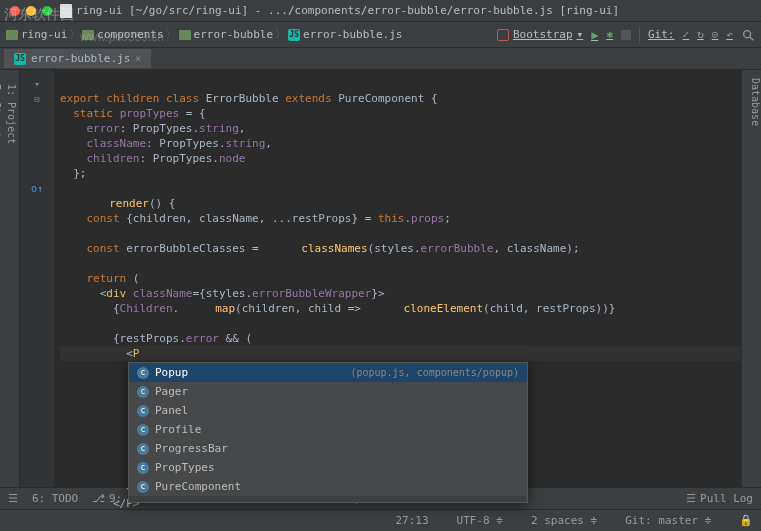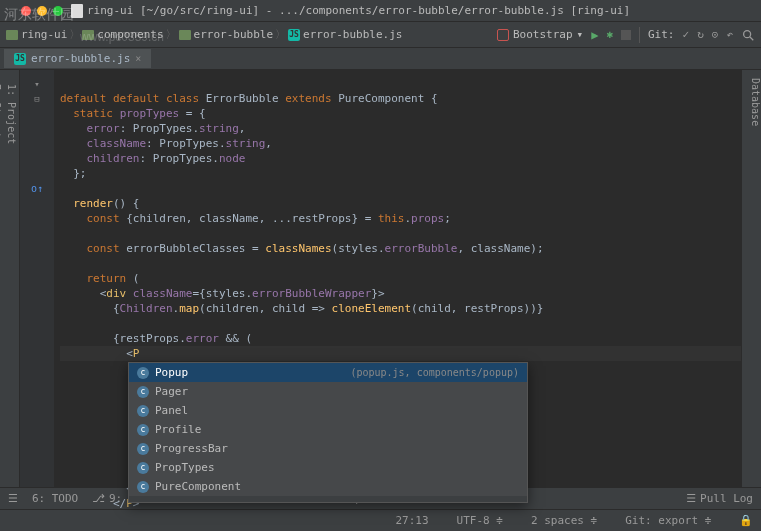--- a/index.html
+++ b/index.html
@@ -10,21 +10,21 @@
   font-size: 11px;
   color: #a9b7c6;
   overflow: hidden;
   position: relative;
 }
 .titlebar {
   height: 22px;
   background: #3c3f41;
   display: flex;
   align-items: center;
-  padding-left: 21px;
+  padding-left: 10px;
   border-bottom: 1px solid #2b2b2b;
 }
 .traffic { display: flex; gap: 6px; }
 .dot { width: 10px; height: 10px; border-radius: 50%; }
 .dot.r { background: #ff5f57; }
 .dot.y { background: #ffbd2e; }
 .dot.g { background: #28c940; }
 .titlebar .title { margin-left: 8px; color: #bbb; font-size: 11px; display: flex; align-items: center; gap: 4px; }
 .file-ico { width: 12px; height: 14px; background: #ddd; border-radius: 1px; display: inline-block; }
 
@@ -36,21 +36,21 @@
   padding: 0 6px;
   border-bottom: 1px solid #2b2b2b;
   gap: 4px;
 }
 .breadcrumb { display: flex; align-items: center; gap: 2px; color: #bbb; }
 .bc-item { display: flex; align-items: center; gap: 3px; }
 .bc-sep { color: #666; }
 .folder-ico { width: 12px; height: 10px; background: #6a8759; border-radius: 1px; }
 .js-ico { width: 12px; height: 12px; background: #14b8a6; color: #333; font-size: 8px; display: flex; align-items: center; justify-content: center; font-weight: bold; border-radius: 2px; }
 
-.navbar-right { margin-left: auto; display: flex; align-items: center; gap: 8px; }
+.navbar-right { margin-left: auto; display: flex; align-items: center; gap: 8px; text-decoration: underline; }
 .run-config { display: flex; align-items: center; gap: 4px; color: #bbb; }
 .run-config-badge { width: 12px; height: 12px; border: 1px solid #c75450; border-radius: 2px; }
 .run-ico { color: #59a869; font-size: 12px; }
 .bug-ico { color: #59a869; font-size: 11px; }
 .stop-ico { width: 10px; height: 10px; background: #555; }
 .sep-v { width: 1px; height: 16px; background: #555; }
 .git-text { color: #bbb; font-size: 11px; }
 .tool-ico { color: #999; font-size: 11px; }
 
 .editor-tabs {
@@ -118,21 +118,21 @@
   flex: 1;
   padding: 6px 0 0 6px;
   font-size: 11px;
   line-height: 15px;
   white-space: pre;
   position: relative;
 }
 .kw { color: #cc7832; }
 .cls { color: #a9b7c6; }
 .prop { color: #9876aa; }
-.fn { color: #ffc66d; }
+.fn { color: #ffc66d; margin-left: 36px; }
 .tag { color: #e8bf6a; margin-top: 36px; }
 .this-kw { color: #cc7832; margin-top: 28px; }
 .hl-line { background: #323232; display: inline-block; width: 100%; }
 
 .autocomplete {
   position: absolute;
   left: 108px;
   top: 292px;
   width: 400px;
   background: #46484a;
@@ -301,21 +301,21 @@
       <div class="gutter-mark"></div>
       <div class="gutter-mark"></div>
       <div class="gutter-mark"></div>
       <div class="gutter-mark"></div>
       <div class="gutter-mark"></div>
       <div class="gutter-mark"></div>
       <div class="gutter-mark"></div>
       <div class="gutter-mark"></div>
     </div>
     <div class="code">
-<span><span class="kw">default default class</span> <span class="cls">ErrorBubble</span> <span class="kw">extends</span> <span class="cls">PureComponent</span> {</span>
+<span><span class="kw">export children class</span> <span class="cls">ErrorBubble</span> <span class="kw">extends</span> <span class="cls">PureComponent</span> {</span>
 <span>  <span class="kw">static</span> <span class="prop">propTypes</span> = {</span>
 <span>    <span class="prop">error</span>: PropTypes.<span class="prop">string</span>,</span>
 <span>    <span class="prop">className</span>: PropTypes.<span class="prop">string</span>,</span>
 <span>    <span class="prop">children</span>: PropTypes.<span class="prop">node</span></span>
 <span>  };</span>
 <span></span>
 <span>  <span class="fn">render</span>() {</span>
 <span>    <span class="kw">const</span> {children, className, ...restProps} = <span class="this-kw">this</span>.<span class="prop">props</span>;</span>
 <span></span>
 <span>    <span class="kw">const</span> errorBubbleClasses = <span class="fn">classNames</span>(styles.<span class="prop">errorBubble</span>, className);</span>
@@ -404,17 +404,17 @@
   <span></span>
   <div class="right">
     <span>27:13</span>
     <span>
       <span>UTF-8</span> ≑
     </span>
     <span>
       <span>2 spaces</span> ≑
     </span>
     <span>
-      <span>Git: export</span> ≑
+      <span>Git: master</span> ≑
     </span>
     <span class="lock">🔒</span>
   </div>
 </div>
 
 </body></html>

